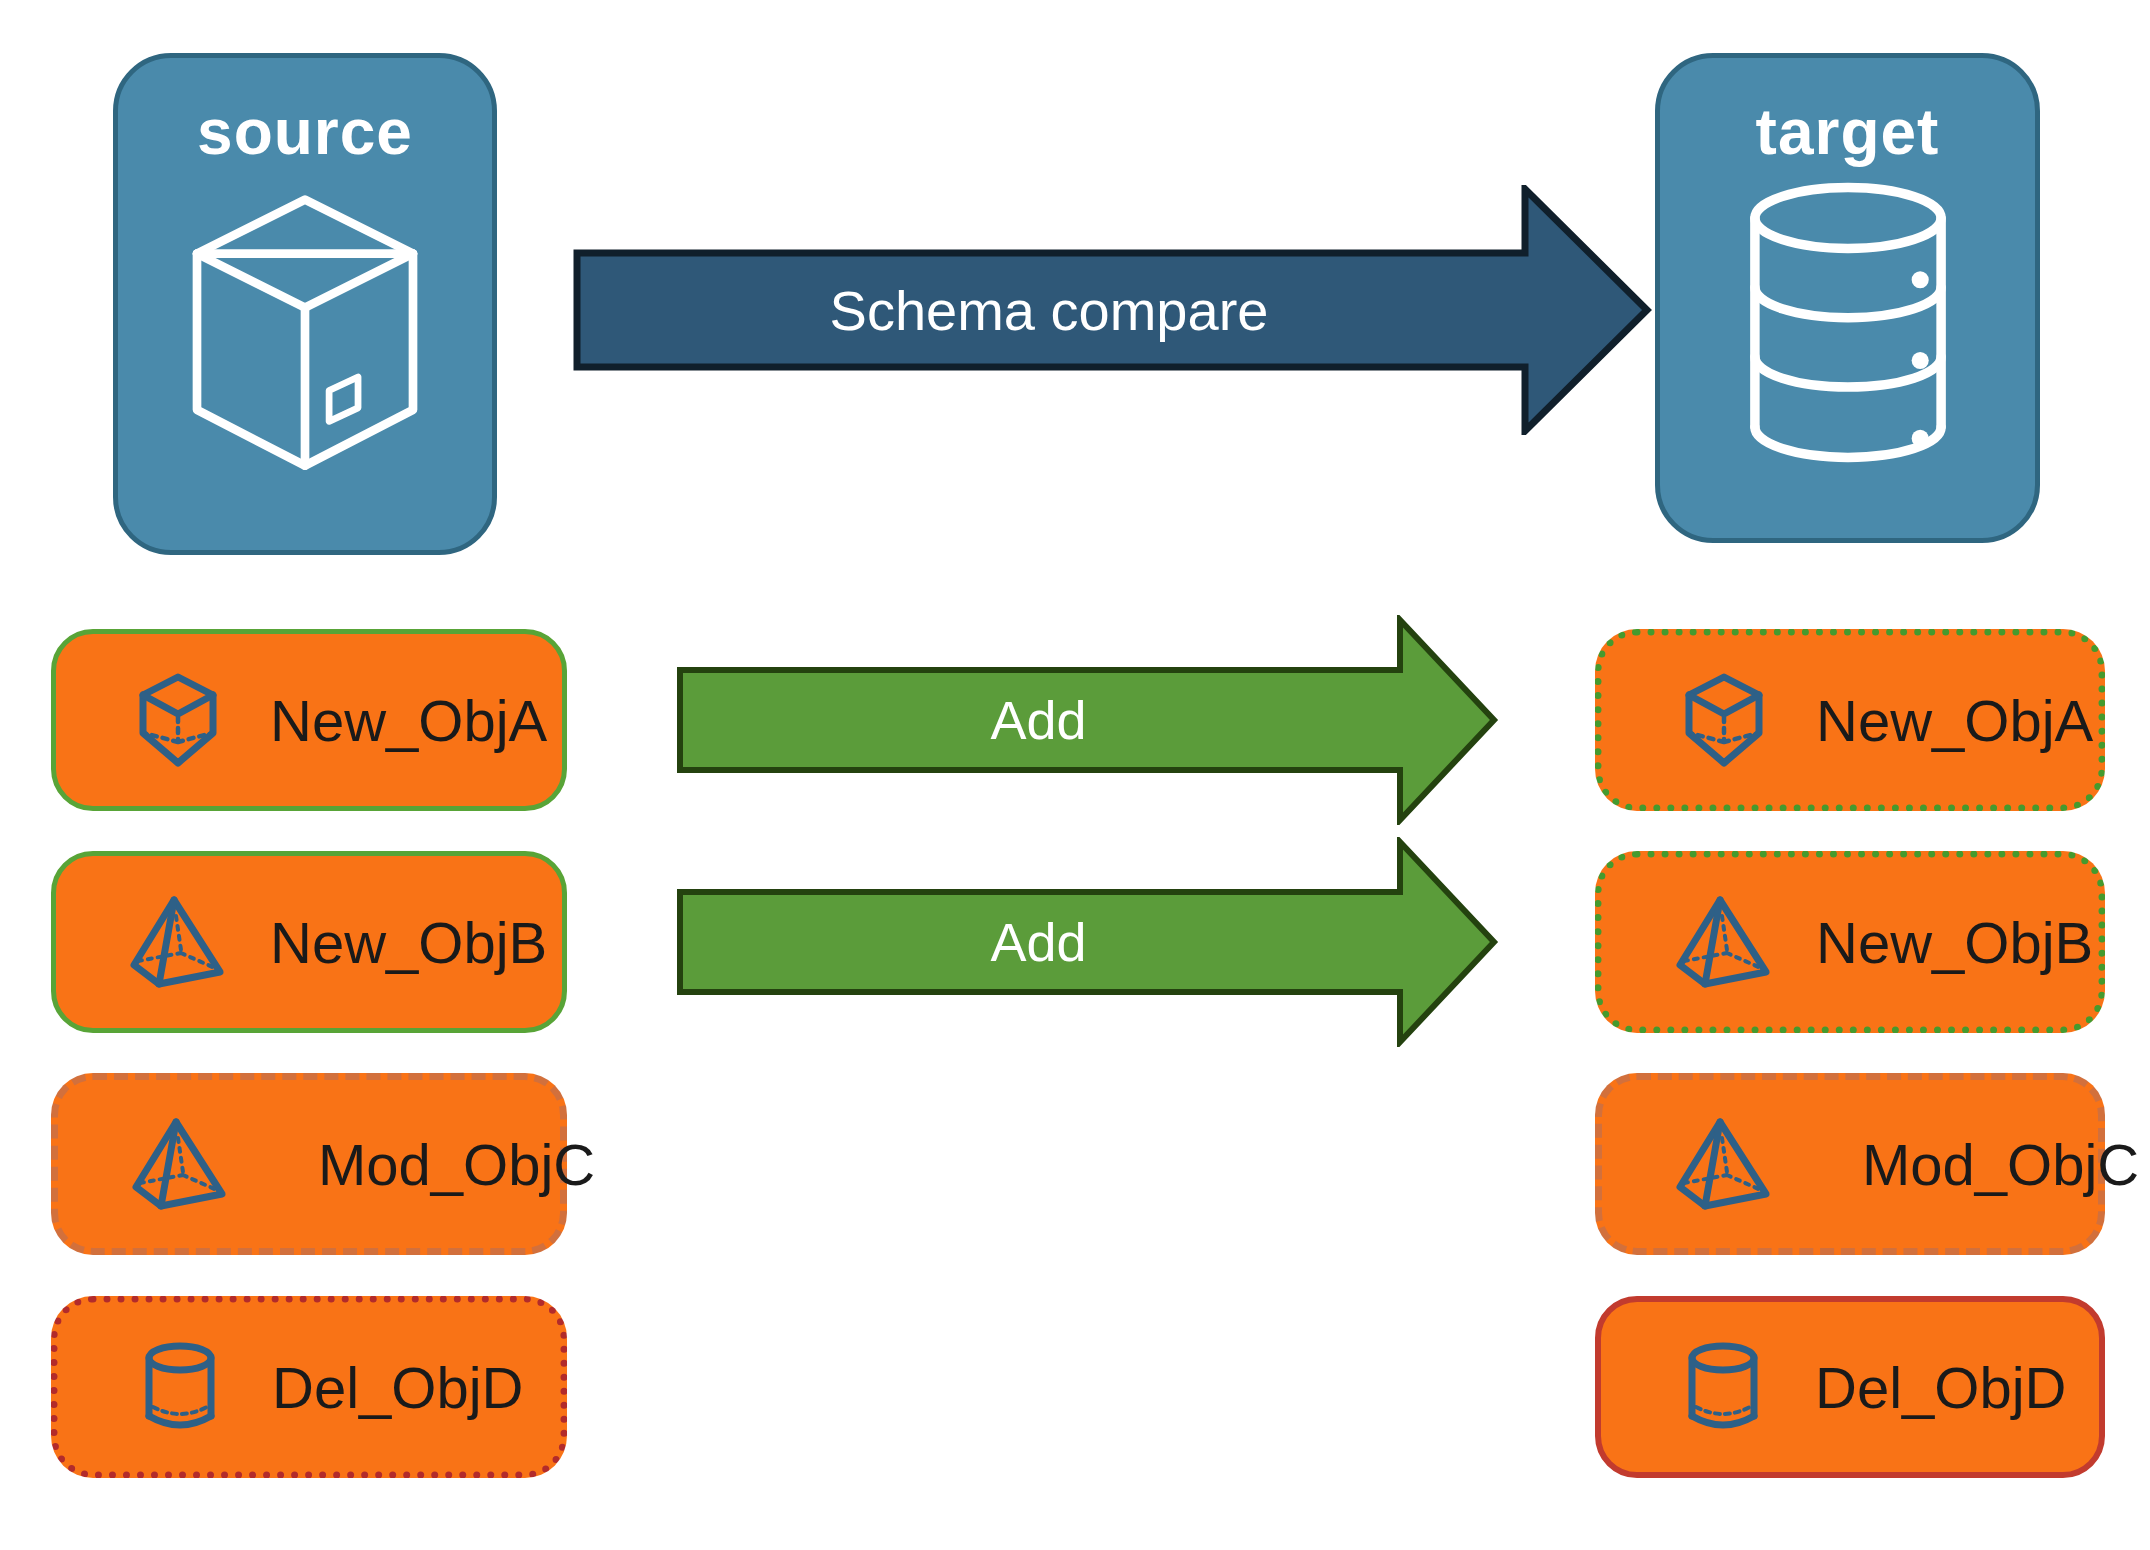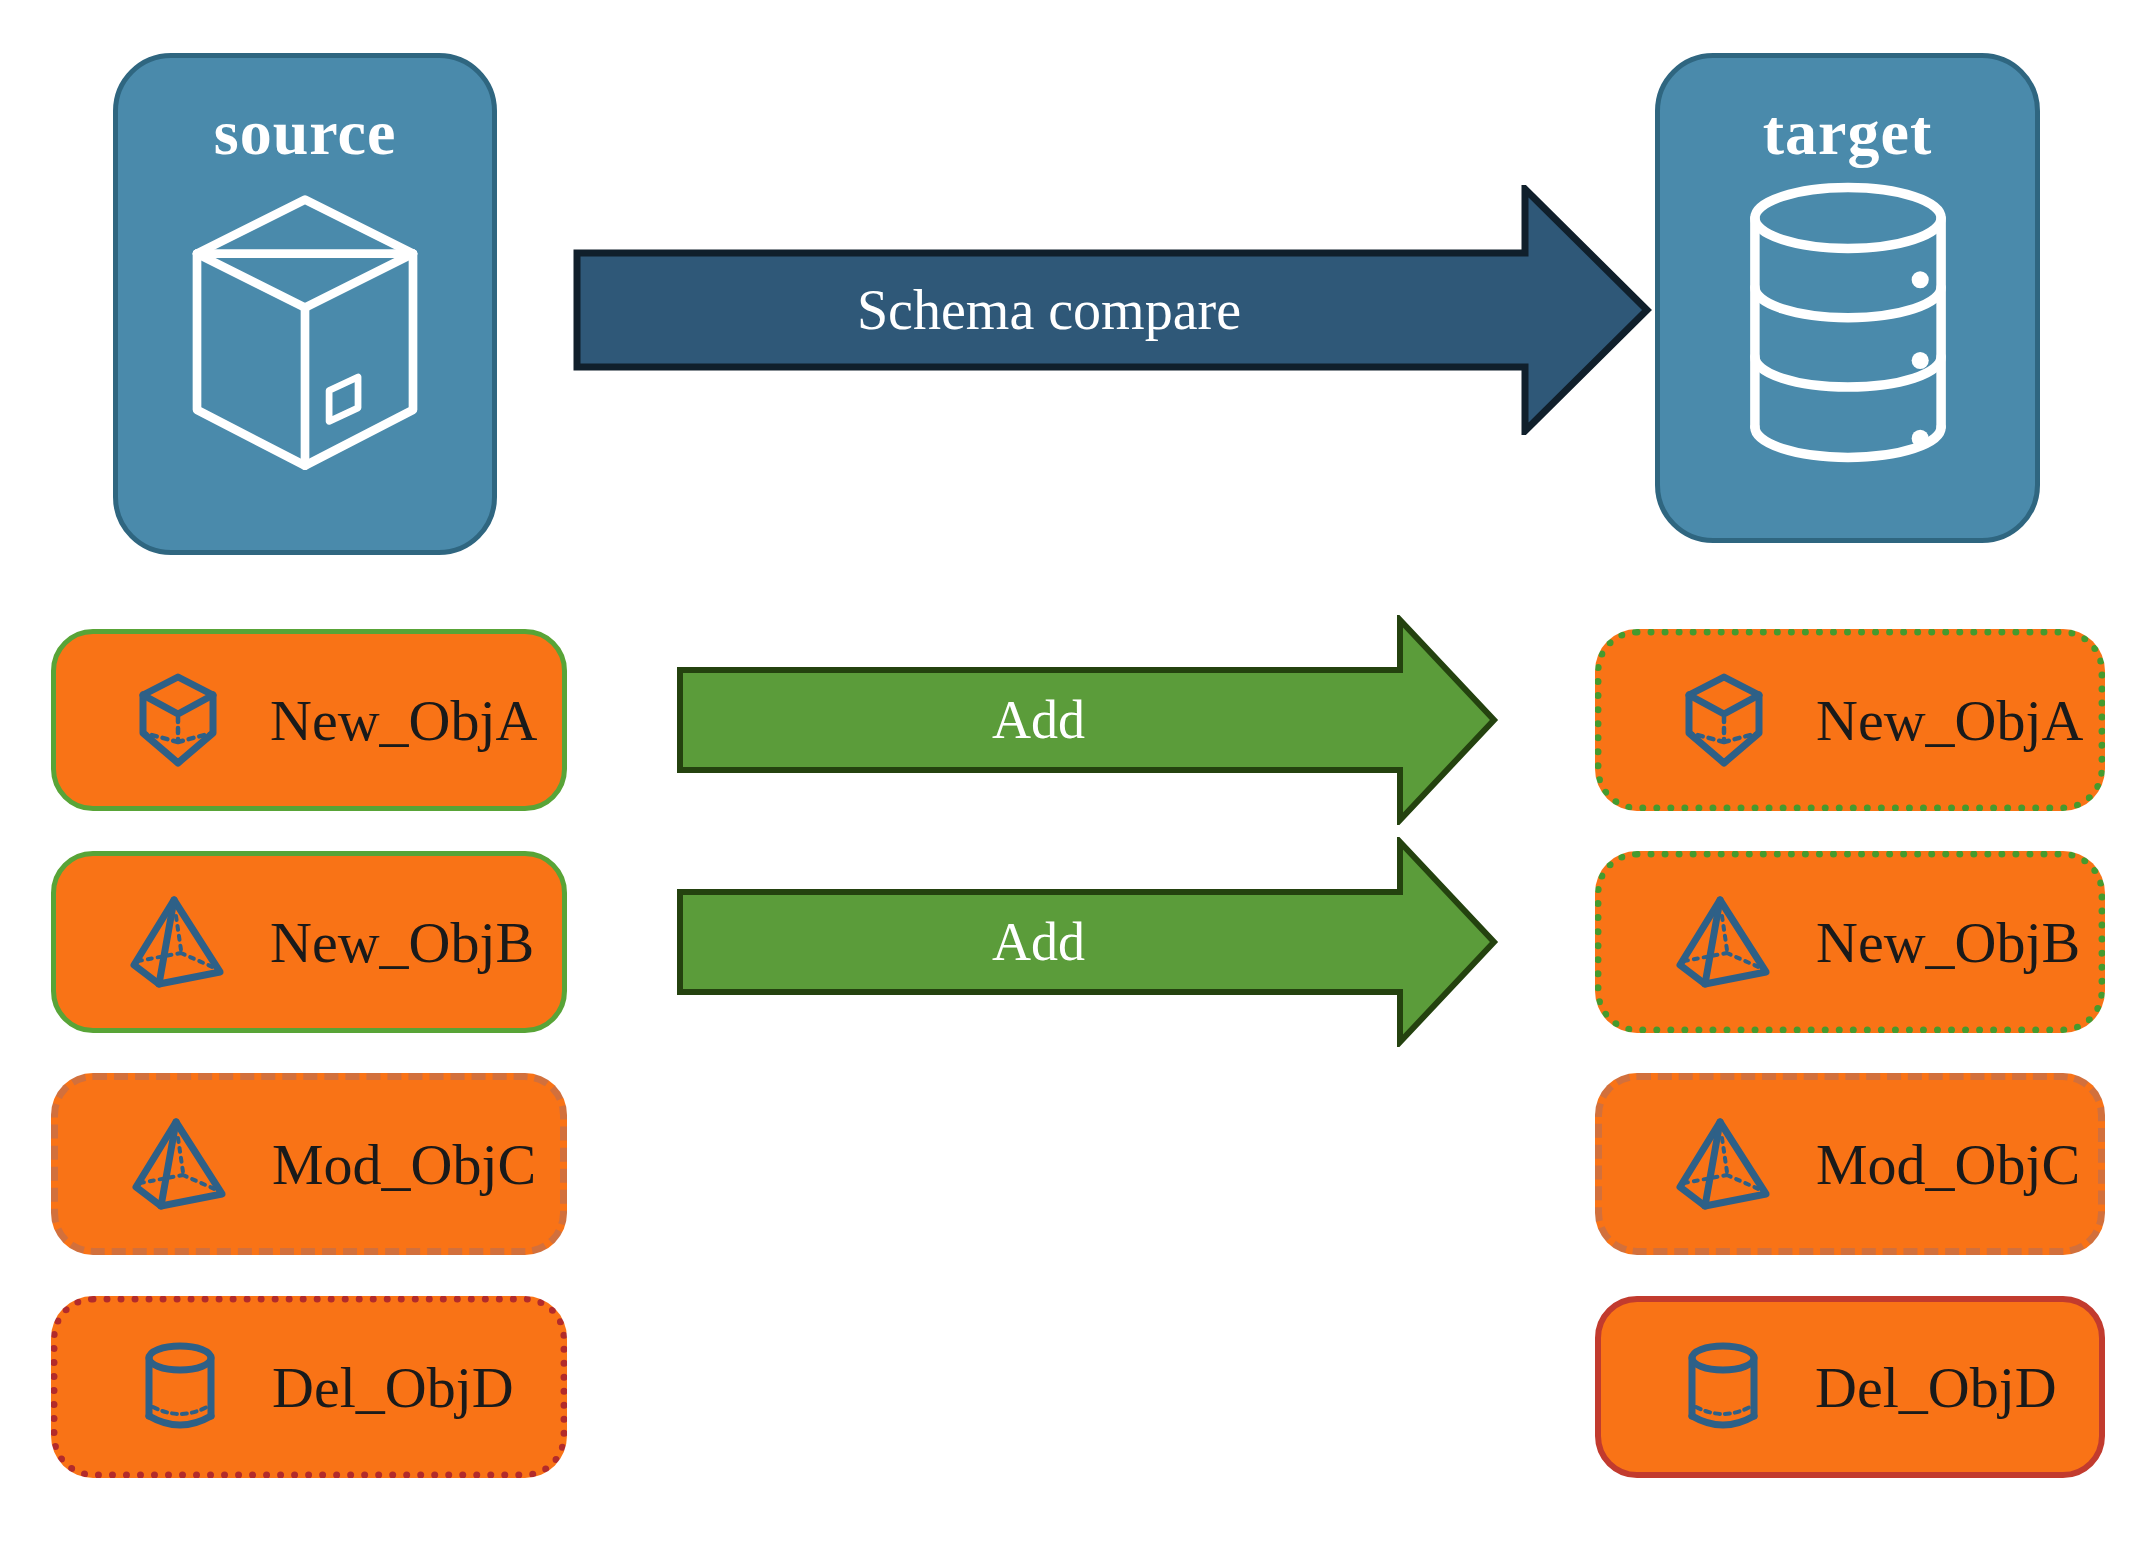--- a/index.html
+++ b/index.html
@@ -1,16 +1,16 @@
 <!DOCTYPE html>
 <html style="--panel-blue: #4A8AAB; --panel-border: #2F6680; --navy-arrow: #2F5878; --navy-arrow-border: #101F2B; --green-arrow: #5B9C3A; --green-arrow-border: #24420F; --orange-arrow: #D0703A; --orange-arrow-border: #63300F; --red-arrow: #B12B2F; --red-arrow-border: #511016; --green-solid: #58A437; --green-dotted: #459A2E; --orange-dashed: #D2703C; --red-dotted: #B22B2B; --red-solid: #C23B2E; --icon-blue: #2E6087; --label-text: #1A1A1A; --arrow-text: #FFFFFF;"><head>
 <meta charset="utf-8">
 <style>
   html,body{margin:0;padding:0;background:#ffffff;font-family:"Liberation Sans",sans-serif;}
-  #canvas{position:relative;width:2150px;height:1550px;background:#ffffff;overflow:hidden;font-family:Liberation Serif, serif;}
+  #canvas{position:relative;width:2150px;height:1550px;background:#ffffff;overflow:hidden;}
 
   
   .panel{position:absolute;box-sizing:border-box;display:flex;flex-direction:column;align-items:center;
          background:var(--panel-blue);border:5px solid var(--panel-border);border-radius:58px;}
   #source-panel{left:113px;top:53px;width:384px;height:502px;}
   #target-panel{left:1655px;top:53px;width:385px;height:490px;}
   .panel-title{margin-top:38px;font-size:64px;font-weight:bold;color:#ffffff;line-height:1.15;letter-spacing:1px;}
   .panel-icon{margin-top:10px;display:block;}
 
   
@@ -22,21 +22,21 @@
 
   
   .obj-box{position:absolute;box-sizing:border-box;height:182px;border-radius:42px;display:flex;
            align-items:center;background:#f97316;}
   .obj-box.left{left:51px;width:516px;padding-left:72px;}
   .obj-box.right{left:1595px;width:510px;padding-left:72px;}
   .rt0{top:629px}.rt1{top:851px}.rt2{top:1073px}.rt3{top:1296px}
 
   .b-green-solid {border:5px solid var(--green-solid);}
   .b-green-dotted{border:7px dotted var(--green-dotted);}
-  .b-orange-dashed{border:7px dashed var(--orange-dashed);}
+  .b-orange-dashed{border:7px dashed var(--orange-dashed);gap:46px;}
   .b-red-dotted  {border:7px dotted var(--red-dotted);}
   .b-red-solid   {border:6px solid var(--red-solid);}
 
   .obj-icon{width:100px;height:100px;flex:0 0 auto;color:var(--icon-blue);}
   .obj-label{margin-left:42px;font-size:58px;color:var(--label-text);white-space:nowrap;}
 
   
   .row-arrow{position:absolute;left:677px;width:825px;height:210px;padding-left:48px;}
   .row-arrow svg{position:absolute;left:0;top:0;}
   .at0{top:615px}.at1{top:837px}.at2{top:1059px}.at3{top:1282px}

